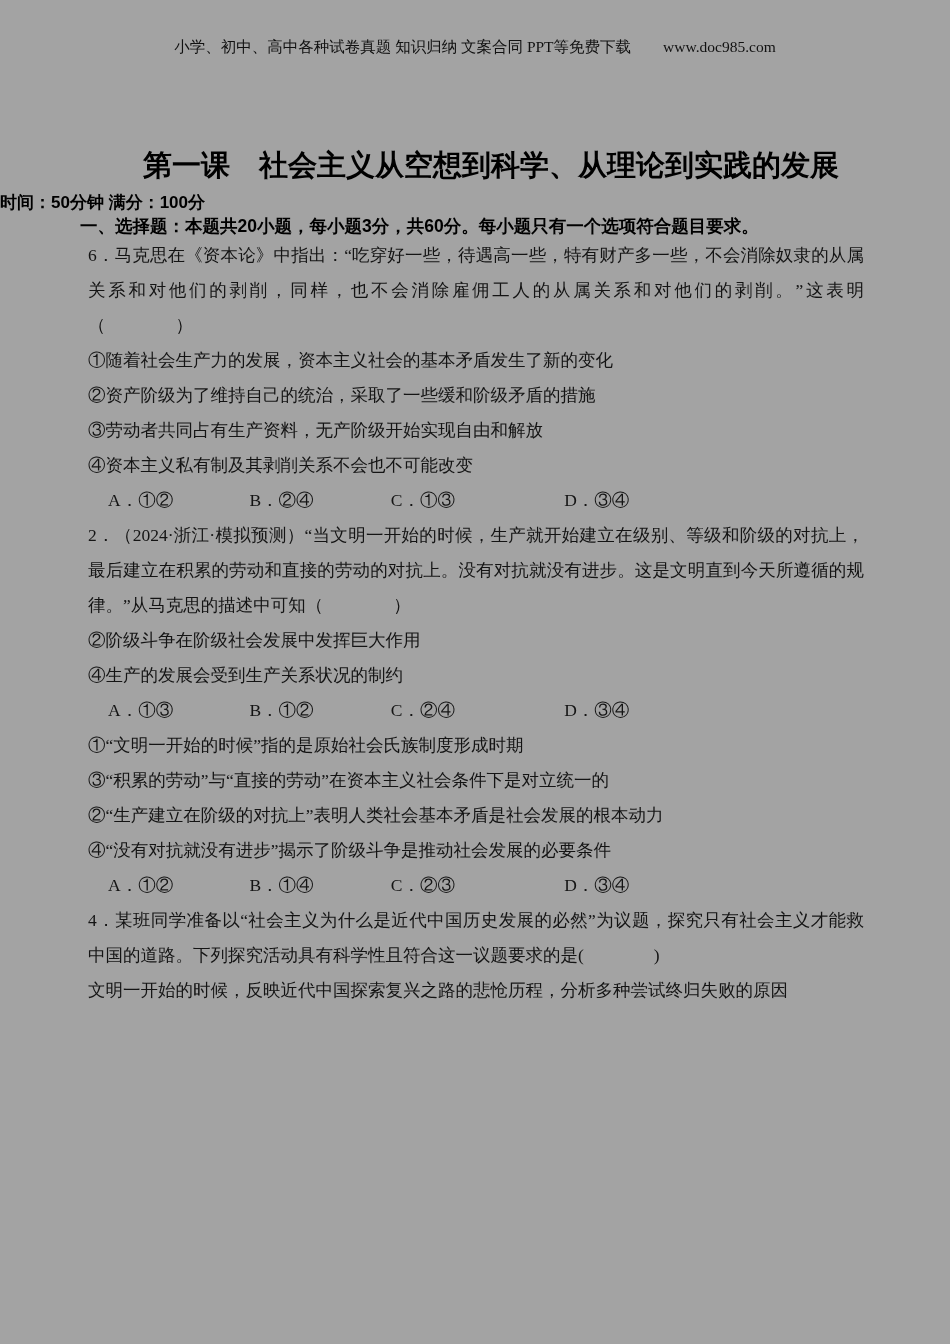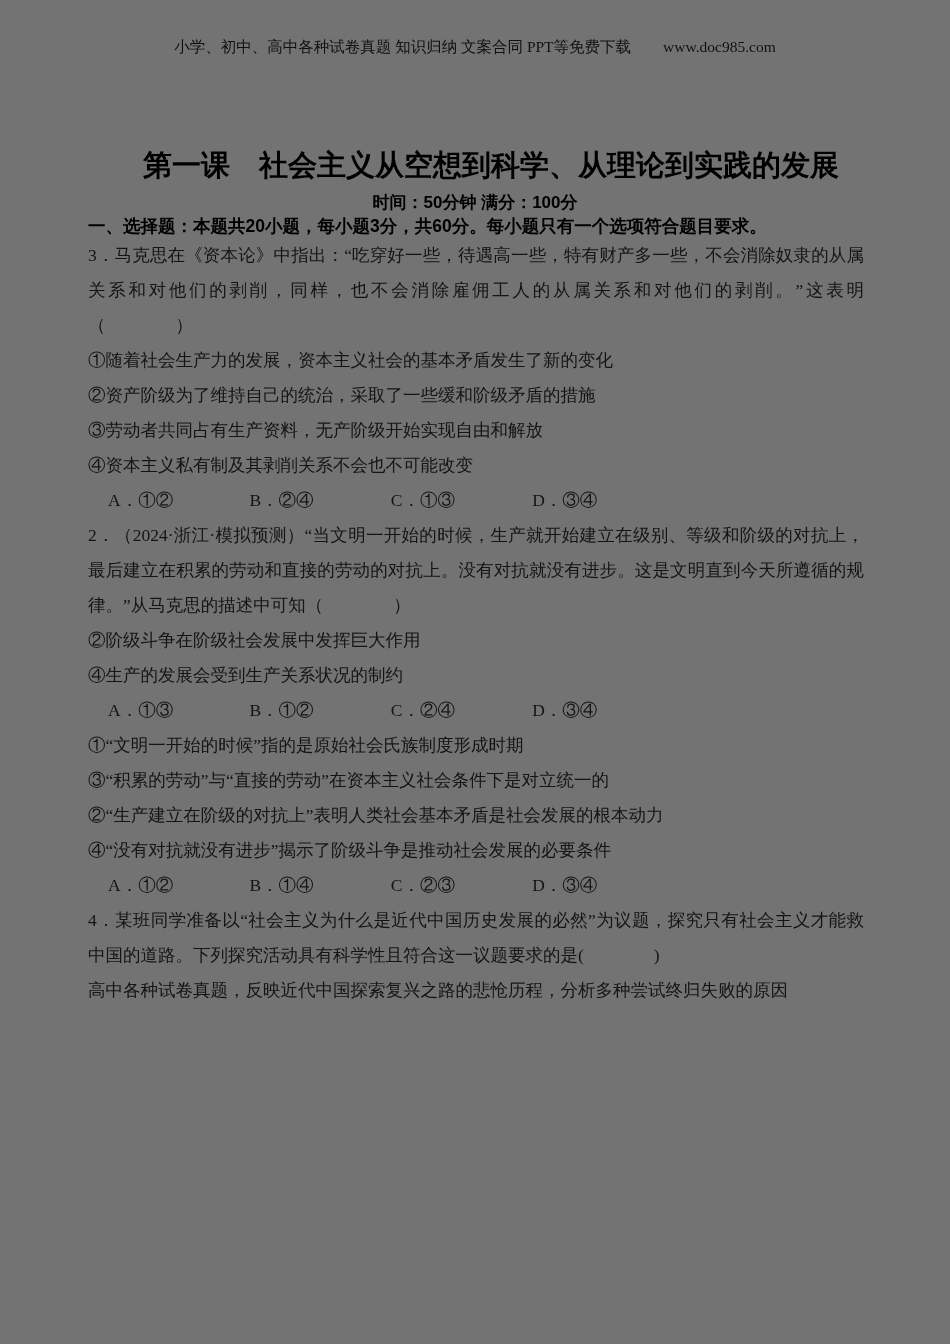--- a/index.html
+++ b/index.html
@@ -5,21 +5,21 @@
   * { box-sizing: border-box; }
   html, body {
     margin: 0;
     padding: 0;
     background: #ffffff;
   }
   .page {
     position: relative;
     width: 950px;
     height: 1344px;
-    background: #737373;
+    background: #a3a3a3;
     color: #111111;
     font-family: "Liberation Serif", "DejaVu Serif", serif;
     overflow: hidden;
   }
   .site-header {
     position: absolute;
     top: 36px;
     left: 0;
     width: 100%;
     text-align: center;
@@ -41,31 +41,30 @@
     font-size: 29px;
     line-height: 42px;
     color: #000000;
     white-space: nowrap;
   }
   .meta-line {
     position: absolute;
     top: 190px;
     left: 0;
     width: 100%;
-    text-align: center;
     font-family: "Liberation Sans", "DejaVu Sans", sans-serif;
     font-weight: bold;
     font-size: 17px;
     line-height: 26px;
     color: #000000;
   }
   .section-header {
     position: absolute;
     top: 213px;
-    left: 88px;
+    left: 80px;
     width: 780px;
     font-family: "Liberation Sans", "DejaVu Sans", sans-serif;
     font-weight: bold;
     font-size: 17.5px;
     line-height: 27px;
     color: #000000;
   }
   .body-content {
     position: absolute;
     top: 238px;
@@ -73,41 +72,41 @@
     width: 776px;
     font-size: 17.5px;
     line-height: 35px;
     color: #141414;
   }
   .question { margin: 0; }
   .stem { text-align: justify; }
   .item { text-align: justify; }
   .choices { padding-left: 20px; white-space: nowrap; }
   .choice { display: inline-block; width: 137px; }
-  .choice:last-child { width: auto; }
+  .choice:last-child { width: auto; margin-left: 32px; }
 </style>
 </head>
 <body>
 
 <div class="page">
 
   <div class="site-header">
     <span>小学、初中、高中各种试卷真题 知识归纳 文案合同 PPT等免费下载</span><span class="site-url">www.doc985.com</span>
   </div>
 
   <h1 class="doc-title">第一课　社会主义从空想到科学、从理论到实践的发展</h1>
 
   <div class="meta-line">时间：50分钟 满分：100分</div>
 
   <div class="section-header">一、选择题：本题共20小题，每小题3分，共60分。每小题只有一个选项符合题目要求。</div>
 
   <div class="body-content">
 
     <div class="question">
-      <div class="stem">3．马克思在《资本论》中指出：“吃穿好一些，待遇高一些，特有财产多一些，不会消除奴隶的从属关系和对他们的剥削，同样，也不会消除雇佣工人的从属关系和对他们的剥削。”这表明（　　　　）</div>
+      <div class="stem">6．马克思在《资本论》中指出：“吃穿好一些，待遇高一些，特有财产多一些，不会消除奴隶的从属关系和对他们的剥削，同样，也不会消除雇佣工人的从属关系和对他们的剥削。”这表明（　　　　）</div>
       <div class="item">①随着社会生产力的发展，资本主义社会的基本矛盾发生了新的变化</div>
       <div class="item">②资产阶级为了维持自己的统治，采取了一些缓和阶级矛盾的措施</div>
       <div class="item">③劳动者共同占有生产资料，无产阶级开始实现自由和解放</div>
       <div class="item">④资本主义私有制及其剥削关系不会也不可能改变</div>
       <div class="choices">
         <span class="choice">A．①②</span>
         <span class="choice">B．②④</span>
         <span class="choice">C．①③</span>
         <span class="choice">D．③④</span>
       </div>
@@ -133,18 +132,18 @@
       <div class="choices">
         <span class="choice">A．①②</span>
         <span class="choice">B．①④</span>
         <span class="choice">C．②③</span>
         <span class="choice">D．③④</span>
       </div>
     </div>
 
     <div class="question">
       <div class="stem">4．某班同学准备以“社会主义为什么是近代中国历史发展的必然”为议题，探究只有社会主义才能救中国的道路。下列探究活动具有科学性且符合这一议题要求的是(　　　　)</div>
-      <div class="item">高中各种试卷真题，反映近代中国探索复兴之路的悲怆历程，分析多种尝试终归失败的原因</div>
+      <div class="item">文明一开始的时候，反映近代中国探索复兴之路的悲怆历程，分析多种尝试终归失败的原因</div>
     </div>
 
   </div>
 
 </div>
 
 </body></html>

